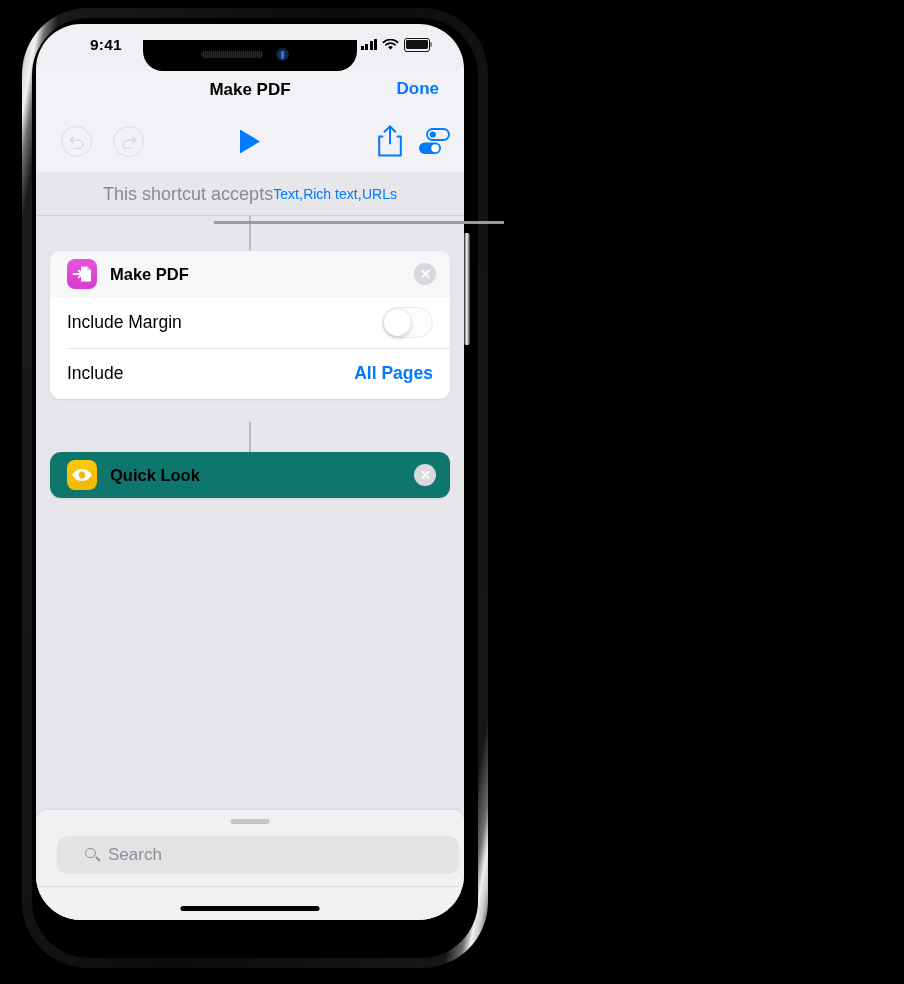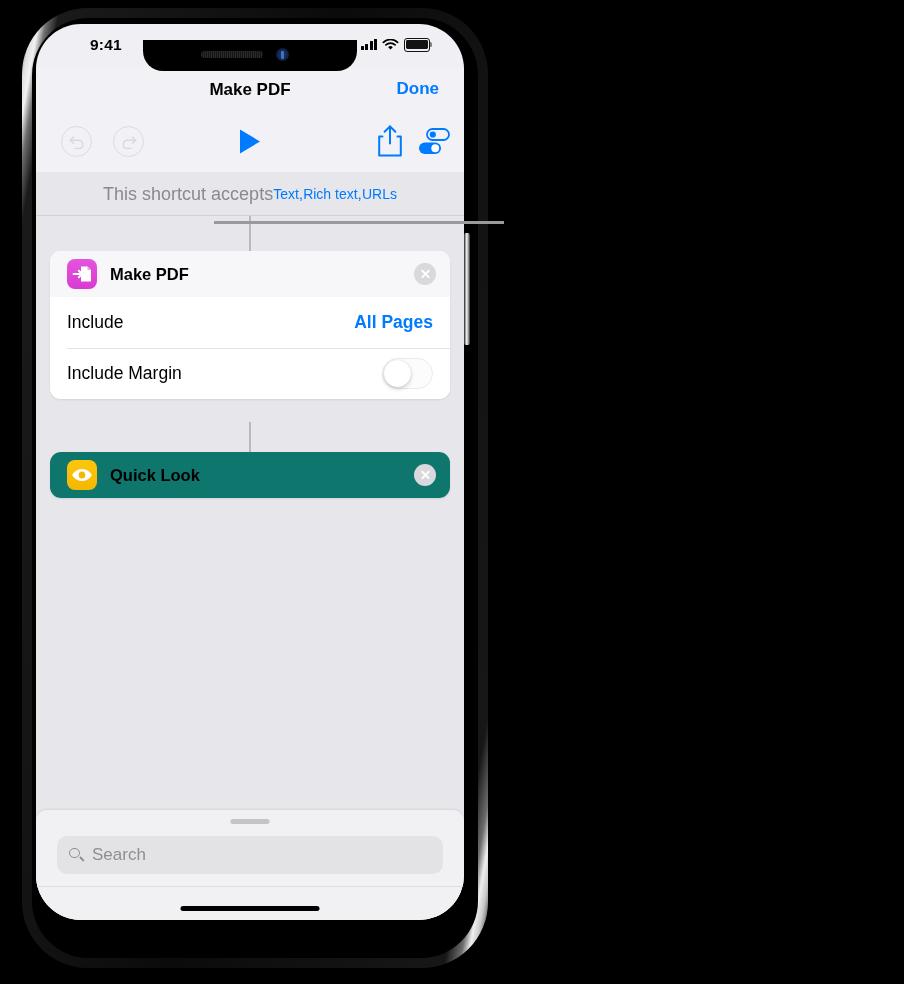--- a/index.html
+++ b/index.html
@@ -109,21 +109,21 @@
   .switch{position:absolute;right:17px;width:51px;height:31px;border-radius:16px;
     background:#fcfcfc;border:1px solid #e9e9ec;box-sizing:border-box;}
   .switch i{position:absolute;left:1px;top:1px;width:27px;height:27px;border-radius:50%;background:#fff;
     box-shadow:0 2px 4px rgba(0,0,0,.18),0 0 1px rgba(0,0,0,.2);}
 
   
   .sheet{position:absolute;left:0;bottom:0;width:428px;height:110px;background:#f1f1f3;
     border-radius:11px 11px 0 0;box-shadow:0 -1px 3px rgba(0,0,0,.07);z-index:50;}
   .grabber{position:absolute;left:50%;transform:translateX(-50%);top:9px;width:39px;height:5px;border-radius:3px;background:#c4c4c7;}
   .searchbar{position:absolute;left:21px;top:26px;width:386px;height:38px;border-radius:10px;background:#e3e3e6;
-    display:flex;align-items:center;}
+    display:flex;align-items:center;padding-left:16px;}
   .search-ico{margin-left:12px;width:15px;height:15px;position:relative;flex:0 0 auto;}
   .search-ico::before{content:"";position:absolute;left:0;top:0;width:10.5px;height:10.5px;border:1.6px solid #8e8e93;border-radius:50%;box-sizing:border-box;}
   .search-ico::after{content:"";position:absolute;left:9.5px;top:10px;width:6px;height:1.6px;background:#8e8e93;transform:rotate(45deg);border-radius:1px;}
   .search-ph{margin-left:8px;font-size:17px;color:#8e8e93;}
   .sheet-div{position:absolute;left:0;right:0;top:76px;height:1px;background:#dddde0;}
   .home-ind{position:absolute;left:50%;transform:translateX(-50%);bottom:9px;width:139px;height:5px;border-radius:3px;background:#000;}
 </style>
 </head>
 <body>
 
@@ -226,28 +226,28 @@
                 <path d="M14 7.5h6.5l3.5 3.5v11.5h-10z" fill="#fff"></path>
                 <path d="M20.5 7.5v3.5H24z" fill="#e8a0e4"></path>
                 <path d="M6.5 15h8" stroke="#fff" stroke-width="2" stroke-linecap="round"></path>
                 <path d="M11.8 11.8 15.2 15l-3.4 3.2" stroke="#fff" stroke-width="2" fill="none" stroke-linecap="round" stroke-linejoin="round"></path>
               </svg>
             </div>
             <div class="card-title">Make PDF</div>
             <div class="close-x"></div>
           </div>
           <div class="param-row">
-            <div class="param-label">Include</div>
-            <div class="param-value">All Pages</div>
-          </div>
-          <div class="param-row">
             <div class="param-label">Include Margin</div>
             <div class="switch">
                 <i></i>
               </div>
+          </div>
+          <div class="param-row">
+            <div class="param-label">Include</div>
+            <div class="param-value">All Pages</div>
           </div>
         </div>
 
         <div class="card card-quicklook">
           <div class="card-head plain">
             <div class="app-icon icon-quicklook">
               <svg width="30" height="30" viewBox="0 0 30 30">
                 <path d="M15 9c5 0 8.6 3.6 9.8 6-1.2 2.4-4.8 6-9.8 6s-8.6-3.6-9.8-6C6.4 12.6 10 9 15 9z" fill="#fff"></path>
                 <ellipse cx="15" cy="15" rx="3.3" ry="3.6" fill="#f5b700"></ellipse>
               </svg>

